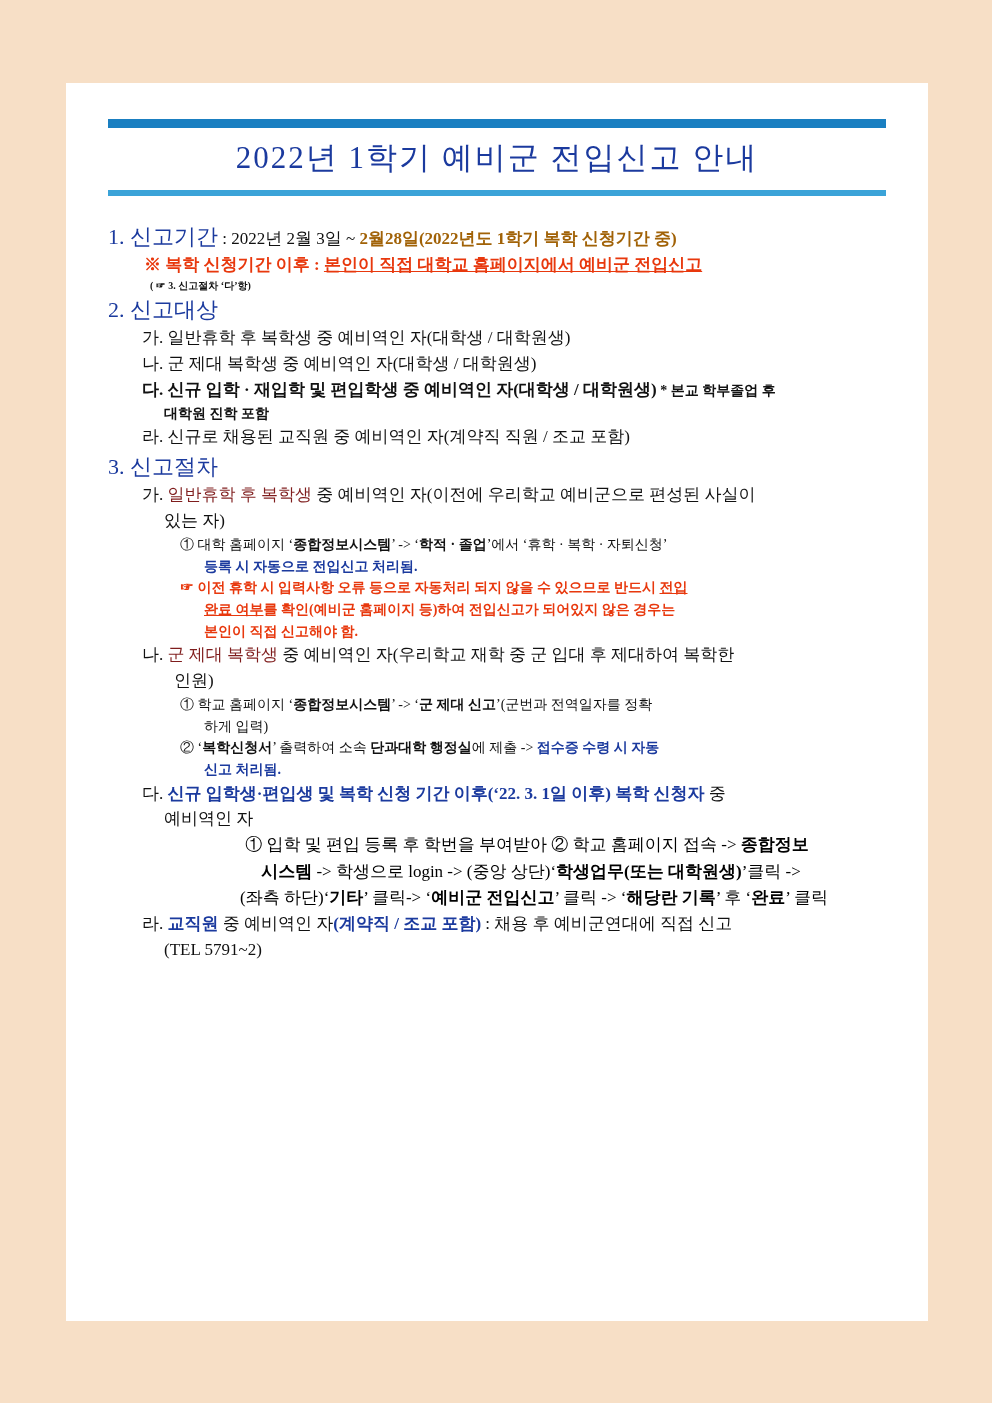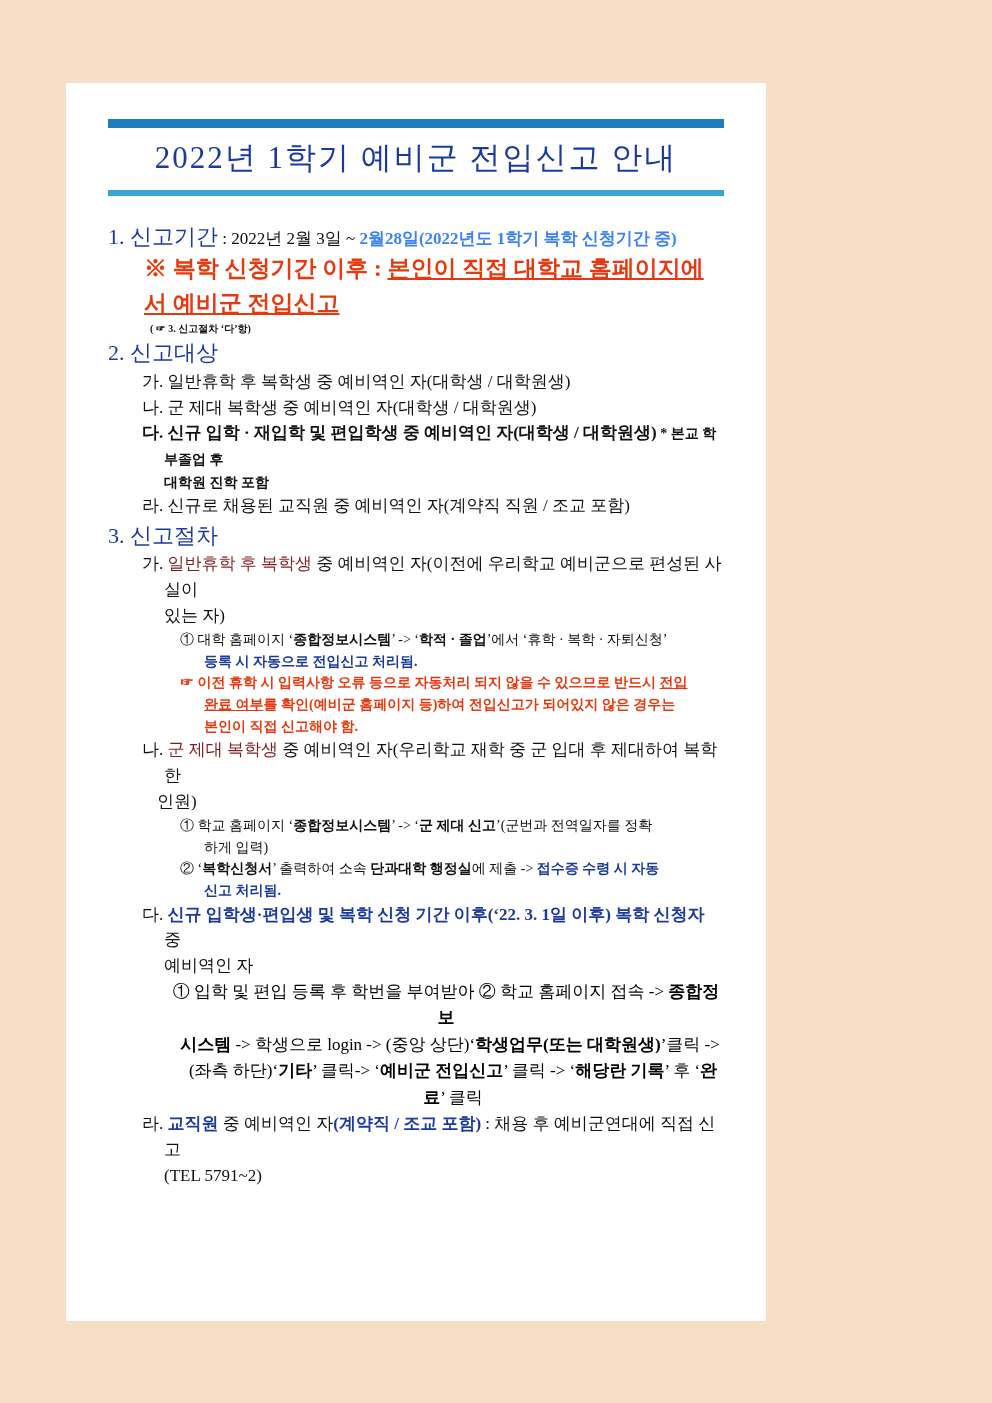--- a/index.html
+++ b/index.html
@@ -10,21 +10,21 @@
     width: 992px;
     height: 1403px;
     background: #f7dfc6;
     font-family: "Liberation Serif", "DejaVu Serif", serif;
     overflow: hidden;
   }
   .page {
     position: absolute;
     left: 66px;
     top: 83px;
-    width: 700px;
+    width: 862px;
     height: 1238px;
     background: #ffffff;
     box-sizing: border-box;
     padding: 36px 42px 0 42px;
   }
   
   .title-block {
     margin: 0 0 26px 0;
   }
   .rule-top {
@@ -54,42 +54,42 @@
     font-size: 22px;
     color: #1b3a9e;
     line-height: 1.38;
     white-space: nowrap;
   }
   .sec-head .blk {
     color: #111;
     font-size: 17px;
   }
   .sec-head .blk-b {
-    color: #3b82f6;
+    color: #a16207;
     font-size: 17px;
     font-weight: bold;
   }
   .lvl1 {
     font-size: 17px;
     color: #111;
     line-height: 1.52;
     margin-left: 34px;
     text-indent: -22px;
     padding-left: 22px;
   }
   .lvl2 {
     font-size: 14px;
     color: #111;
     line-height: 1.55;
     margin-left: 72px;
     text-indent: -24px;
     padding-left: 24px;
   }
   .note-red {
-    font-size: 23px;
+    font-size: 17px;
     color: #e8380d;
     line-height: 1.5;
     margin-left: 36px;
     font-weight: bold;
   }
   .note-red u { text-decoration: underline; }
   .note-small {
     font-size: 10px;
     color: #111;
     margin-left: 42px;
@@ -162,21 +162,21 @@
       <span class="hang blue-b" style="margin-left:24px;">등록 시 자동으로 전입신고 처리됨.</span>
     </div>
     <div class="lvl2 red-b">
       <span>☞ 이전 휴학 시 입력사항 오류 등으로 자동처리 되지 않을 수 있으므로 반드시 </span><u>전입</u>
       <span class="hang" style="margin-left:24px;"><u>완료 여부</u><span>를 확인(예비군 홈페이지 등)하여 전입신고가 되어있지 않은 경우는</span></span>
       <span class="hang" style="margin-left:24px;">본인이 직접 신고해야 함.</span>
     </div>
 
     <div class="lvl1">
       <span>나. </span><span class="blue">군 제대 복학생</span><span> 중 예비역인 자(우리학교 재학 중 군 입대 후 제대하여 복학한</span>
-      <span class="hang" style="margin-left:15px;">인원)</span>
+      <span class="hang" style="margin-left:32px;">인원)</span>
     </div>
     <div class="lvl2">
       <span>① 학교 홈페이지 ‘</span><span class="bold">종합정보시스템</span><span>’ -&gt; ‘</span><span class="bold">군 제대 신고</span><span>’(군번과 전역일자를 정확</span>
       <span class="hang" style="margin-left:24px;">하게 입력)</span>
     </div>
     <div class="lvl2">
       <span>② ‘</span><span class="bold">복학신청서</span><span>’ 출력하여 소속 </span><span class="bold">단과대학 행정실</span><span>에 제출 -&gt; </span><span class="blue-b">접수증 수령 시 자동</span>
       <span class="hang blue-b" style="margin-left:24px;">신고 처리됨.</span>
     </div>
 

